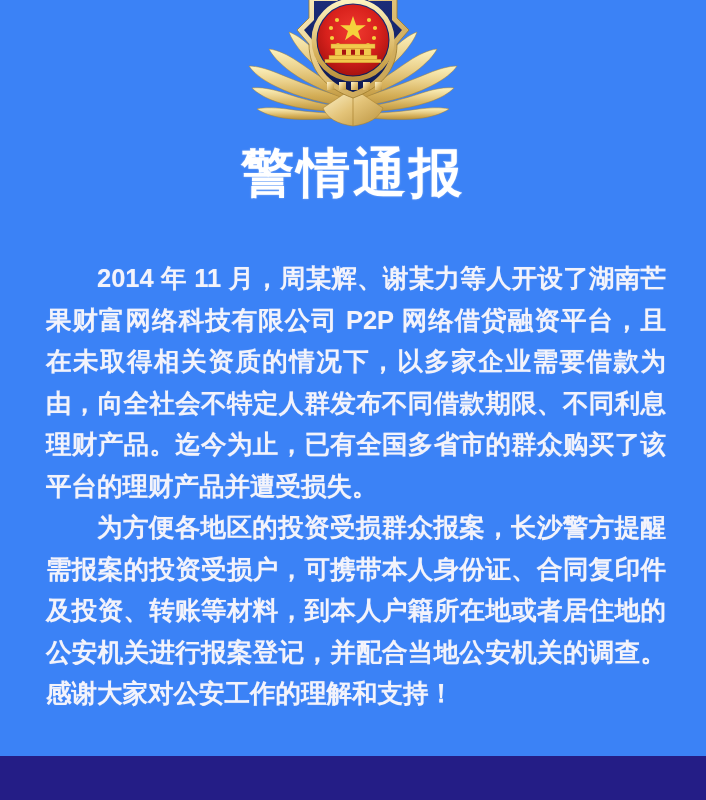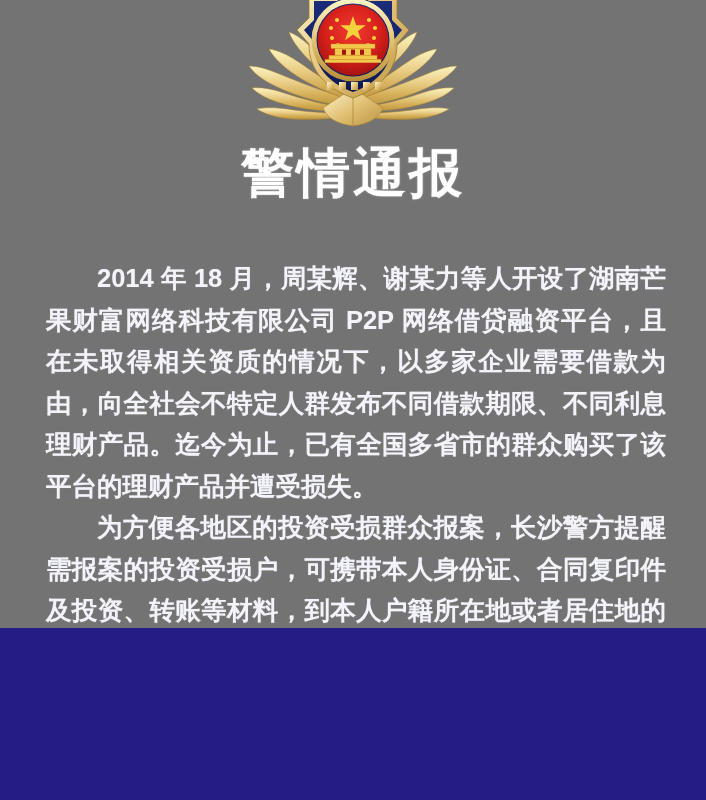--- a/index.html
+++ b/index.html
@@ -9,22 +9,22 @@
   }
   body {
     width: 706px;
     height: 800px;
     overflow: hidden;
     font-family: "Liberation Sans", "DejaVu Sans", sans-serif;
   }
   #poster {
     position: relative;
     width: 706px;
-    height: 628px;
-    background: #737373;
+    height: 756px;
+    background: #3b82f6;
     overflow: hidden;
   }
 
   
   #badge-wrap {
     position: absolute;
     left: 0;
     top: -18px;
     width: 706px;
     height: 148px;
@@ -166,17 +166,17 @@
         <rect x="104" y="100" width="7" height="8"></rect>
         <rect x="116" y="100" width="7" height="8"></rect>
         <rect x="128" y="100" width="7" height="8"></rect>
       </g>
     </svg>
   </div>
 
   <div id="title">警情通报</div>
 
   <div id="body-copy">
-    <p>2014 年 18 月，周某辉、谢某力等人开设了湖南芒果财富网络科技有限公司 P2P 网络借贷融资平台，且在未取得相关资质的情况下，以多家企业需要借款为由，向全社会不特定人群发布不同借款期限、不同利息理财产品。迄今为止，已有全国多省市的群众购买了该平台的理财产品并遭受损失。</p>
+    <p>2014 年 11 月，周某辉、谢某力等人开设了湖南芒果财富网络科技有限公司 P2P 网络借贷融资平台，且在未取得相关资质的情况下，以多家企业需要借款为由，向全社会不特定人群发布不同借款期限、不同利息理财产品。迄今为止，已有全国多省市的群众购买了该平台的理财产品并遭受损失。</p>
     <p>为方便各地区的投资受损群众报案，长沙警方提醒需报案的投资受损户，可携带本人身份证、合同复印件及投资、转账等材料，到本人户籍所在地或者居住地的公安机关进行报案登记，并配合当地公安机关的调查。感谢大家对公安工作的理解和支持！</p>
   </div>
 
 </div>
 
 </body></html>

